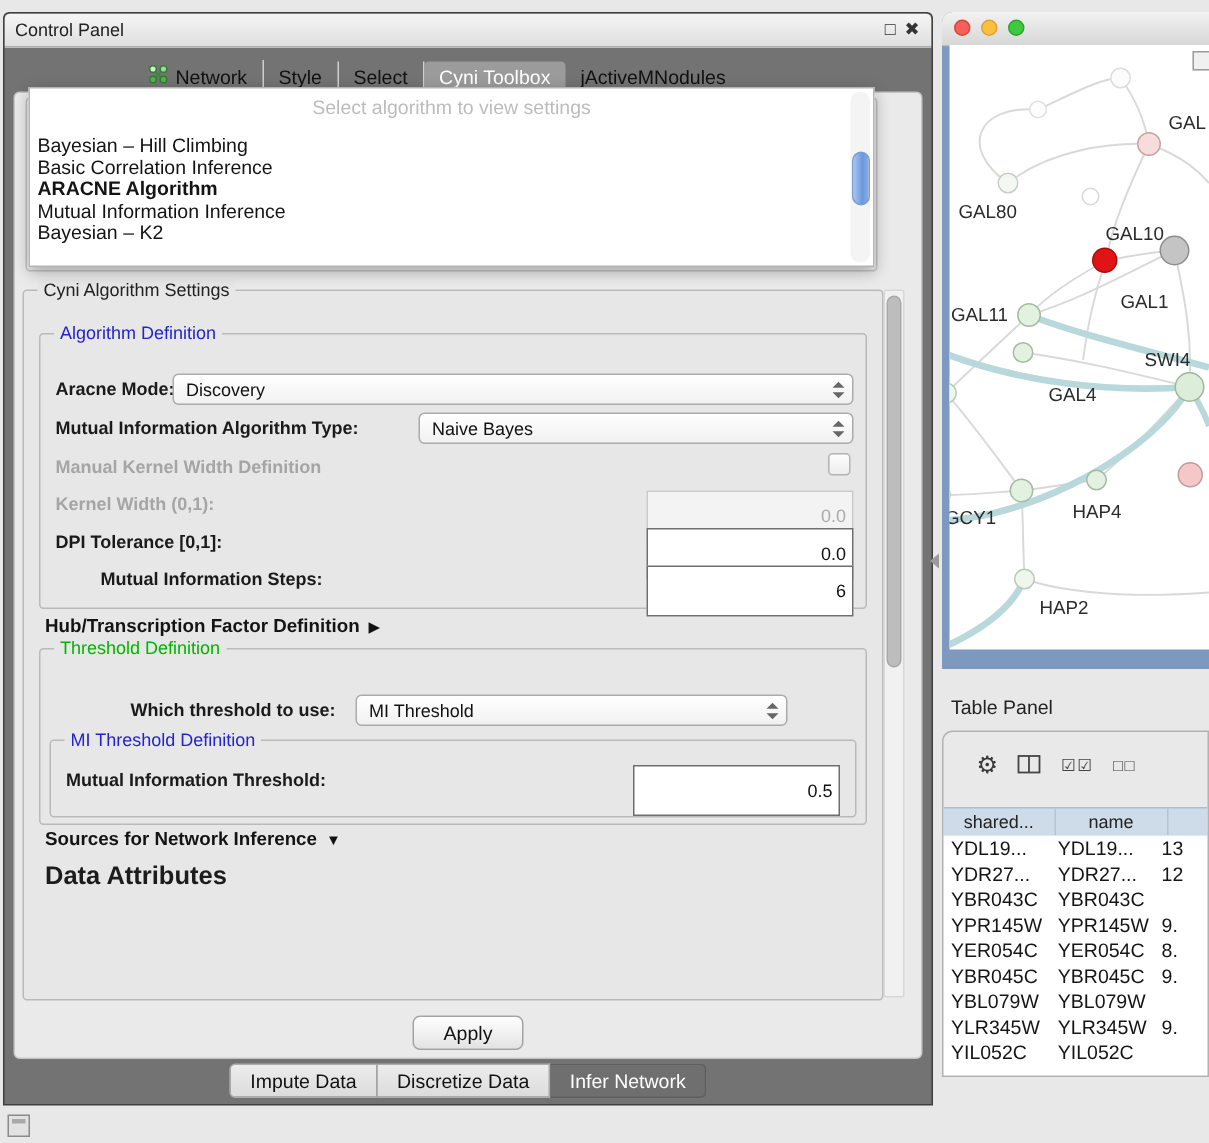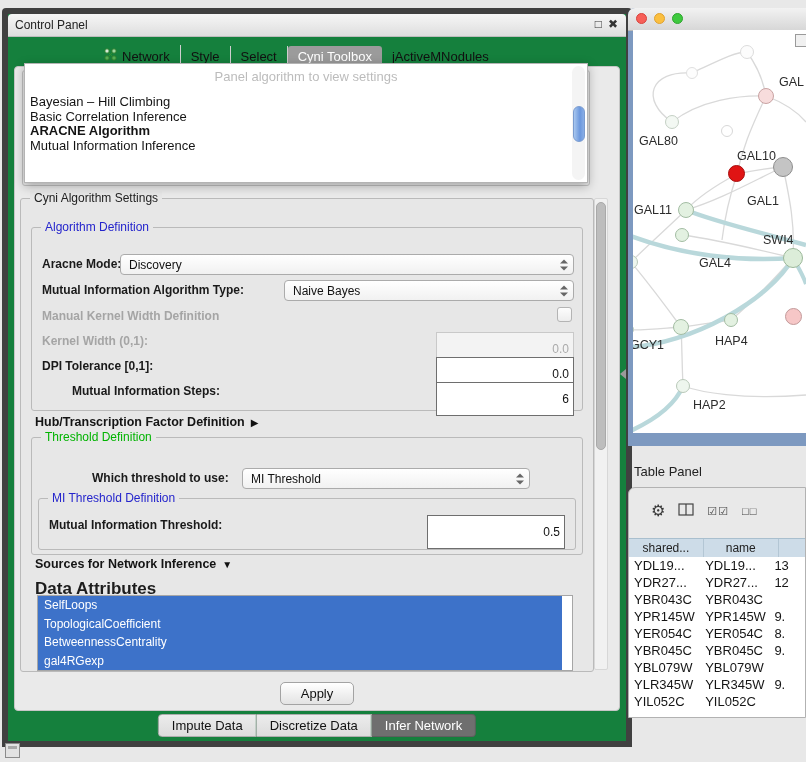--- a/index.html
+++ b/index.html
@@ -1,21 +1,21 @@
 <!DOCTYPE html>
 <html><head>
 <meta charset="utf-8">
 <style>
   html,body{margin:0;padding:0;}
   .screen{position:relative;width:806px;height:762px;background:#e8e8e8;overflow:hidden;
           font-family:"Liberation Sans","DejaVu Sans",sans-serif;font-size:12px;color:#1c1c1c;}
 
   
-  .cp{position:absolute;left:2px;top:8px;width:618px;height:727px;background:#15803d;
-      border:6px solid #404040;border-radius:4px 4px 0 0;}
+  .cp{position:absolute;left:2px;top:8px;width:618px;height:727px;background:#737373;
+      border:1px solid #404040;border-radius:4px 4px 0 0;}
   .cp-titlebar{position:absolute;left:0;top:0;right:0;height:22px;
       background:linear-gradient(#f6f6f6,#dedede);border-bottom:1px solid #bdbdbd;border-radius:4px 4px 0 0;}
   .cp-title{position:absolute;left:7px;top:4px;font-size:12px;color:#222;}
   .cp-btn{position:absolute;top:3px;font-size:12px;color:#333;}
   .cp-btn.float{right:24px;}
   .cp-btn.close{right:8px;font-weight:bold;}
   .tab-content-border{position:absolute;left:6px;top:52px;right:6px;bottom:30px;
       border:1px solid #c6c6c6;border-radius:4px;background:#eaeaea;}
 
   .cp-tabs{position:absolute;left:86px;top:31px;height:22px;display:flex;align-items:center;z-index:5;}
@@ -165,26 +165,27 @@
           <span>Cyni Toolbox</span>
         </div>
       <div class="tab">
           <span>jActiveMNodules</span>
         </div>
     </div>
 
     <div class="hidden-group"></div>
 
     <div class="popup">
-      <div class="popup-ph">Panel algorithm to view settings</div>
+      <div class="popup-ph">Select algorithm to view settings</div>
       <div class="popup-list">
         <div class="popup-item">Bayesian – Hill Climbing</div>
         <div class="popup-item">Basic Correlation Inference</div>
         <div class="popup-item strong">ARACNE Algorithm</div>
         <div class="popup-item">Mutual Information Inference</div>
+        <div class="popup-item">Bayesian – K2</div>
       </div>
       <div class="popup-sb">
         <div class="popup-sb-thumb"></div>
       </div>
     </div>
 
     <div class="group settings">
       <span class="gtitle">Cyni Algorithm Settings</span>
 
       <div class="group" style="left:10px;top:28px;width:550px;height:182px;">
@@ -234,26 +235,20 @@
           <input class="field" style="right: 10px; top: 16px; width: 138px;" value="0.5">
         </div>
       </div>
 
       <div class="exprow" style="left:14px;top:358px;">
         <span>Sources for Network Inference</span><span class="tri">▼</span>
       </div>
 
       <div class="attr-label">Data Attributes</div>
 
-      <div class="attr-list">
-        <div class="attr-item">SelfLoops</div>
-        <div class="attr-item">TopologicalCoefficient</div>
-        <div class="attr-item">BetweennessCentrality</div>
-        <div class="attr-item">gal4RGexp</div>
-      </div>
     </div>
 
     <div class="sb">
       <div class="sb-thumb"></div>
     </div>
 
     <button class="apply">Apply</button>
 
     <div class="btabs">
       <div class="btab">Impute Data</div>

